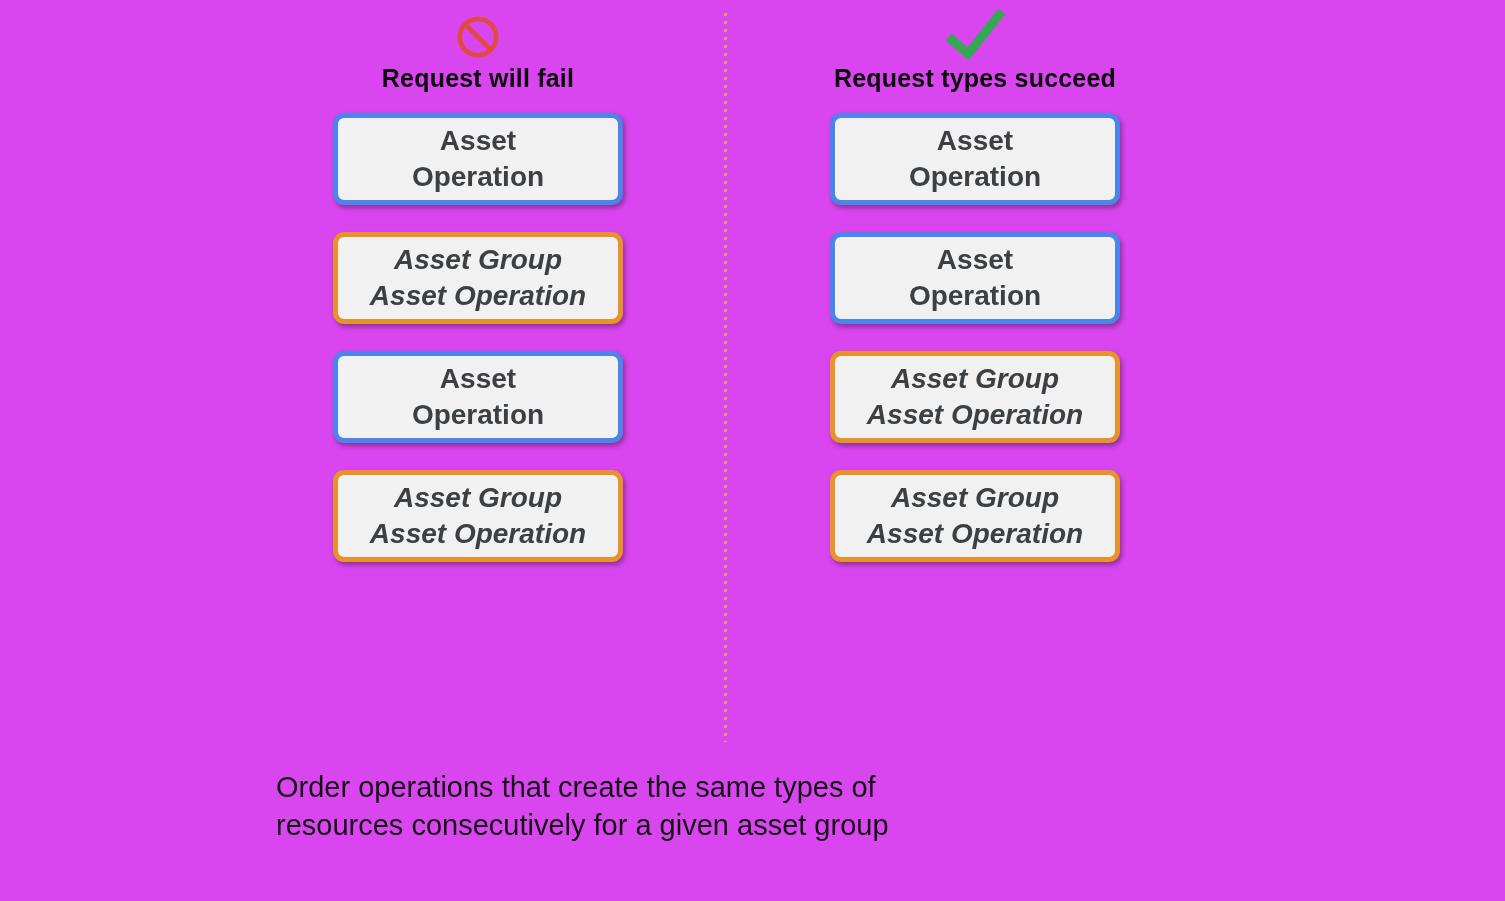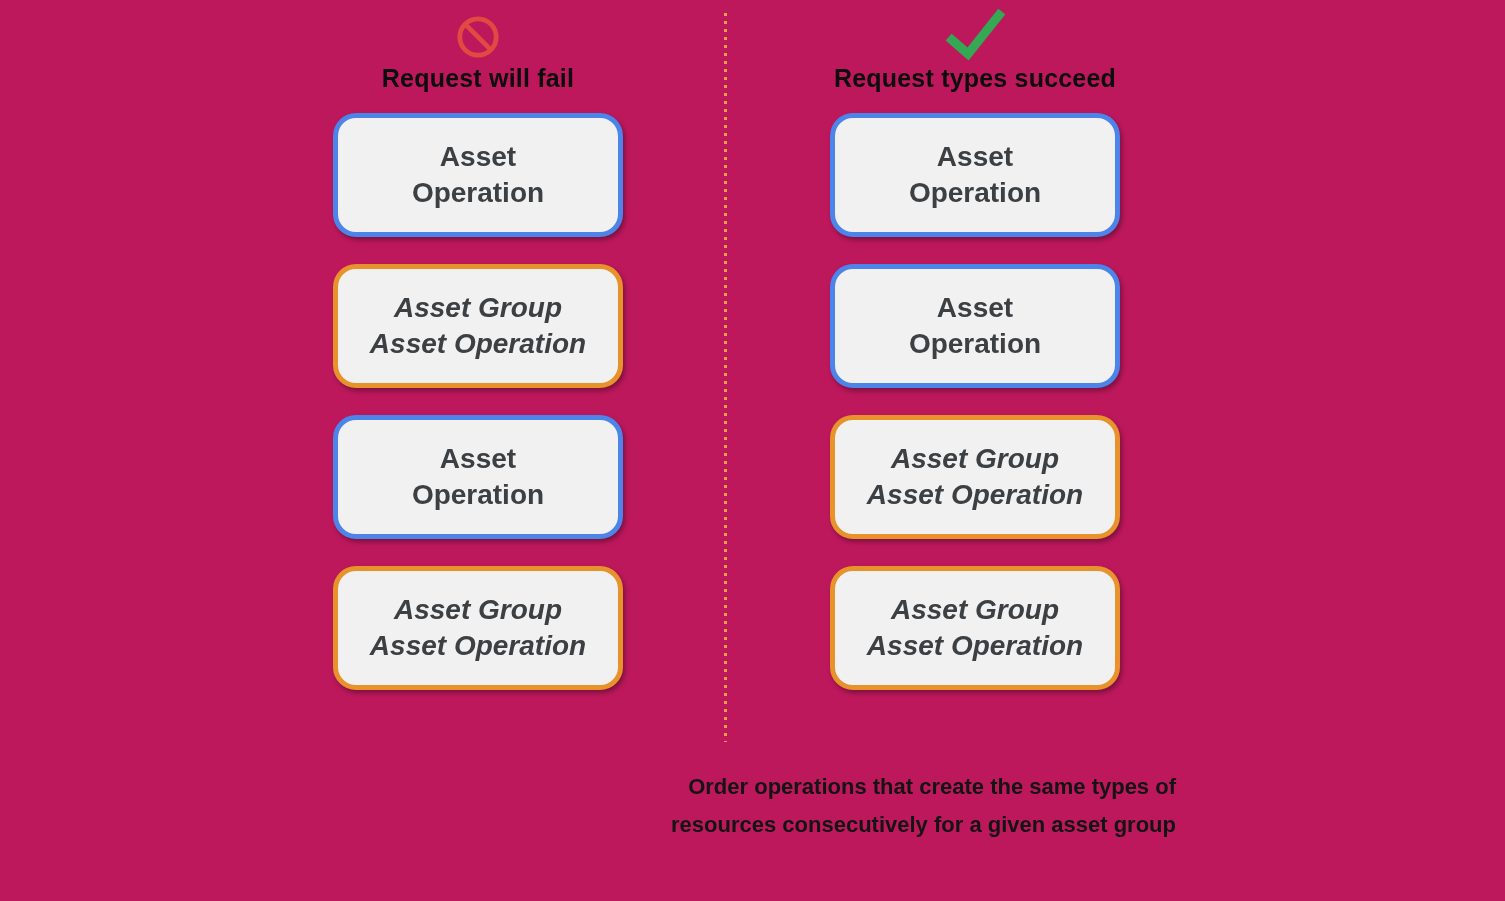--- a/index.html
+++ b/index.html
@@ -1,20 +1,20 @@
 <!DOCTYPE html>
 <html style="--blue-border: #4D84EA; --orange-border: #E8922C; --box-bg: #F1F1F2; --box-text: #3C4043; --fail-icon: #E04A40; --success-icon: #34A853; --divider: #E8A045;"><head>
 <meta charset="utf-8">
 <style>
   html, body { margin: 0; padding: 0; background: #ffffff; }
   .canvas {
     position: relative;
     width: 1505px;
     height: 901px;
-    background: #be185d;
+    background: #d946ef;
     font-family: "Liberation Sans", "DejaVu Sans", sans-serif;
     overflow: hidden;
   }
 
   
   .col-header {
     position: absolute;
     width: 290px;
     text-align: center;
   }
@@ -37,22 +37,22 @@
     width: 290px;
     display: flex;
     flex-direction: column;
     gap: 27px;
   }
   .boxes.fail    { left: 333px; }
   .boxes.succeed { left: 830px; }
 
   .box {
     box-sizing: border-box;
-    height: 124px;
-    border-radius: 23px;
+    height: 92px;
+    border-radius: 11px;
     background: var(--box-bg);
     display: flex;
     flex-direction: column;
     align-items: center;
     justify-content: center;
     font-size: 28px;
     font-weight: bold;
     line-height: 36px;
     color: var(--box-text);
     box-shadow: 2px 3px 5px rgba(0,0,0,0.35);
@@ -73,23 +73,23 @@
       transparent 3px, transparent 8px
     );
   }
 
   
   .caption {
     position: absolute;
     left: 276px;
     top: 768px;
     width: 900px;
-    text-align: right;
-    font-size: 22px;
-    font-weight: bold;
+    text-align: left;
+    font-size: 29px;
+    font-weight: normal;
     line-height: 38px;
     color: #141414;
   }
 </style>
 </head>
 <body>
 
 <div class="canvas">
 
   <div class="col-header fail">

